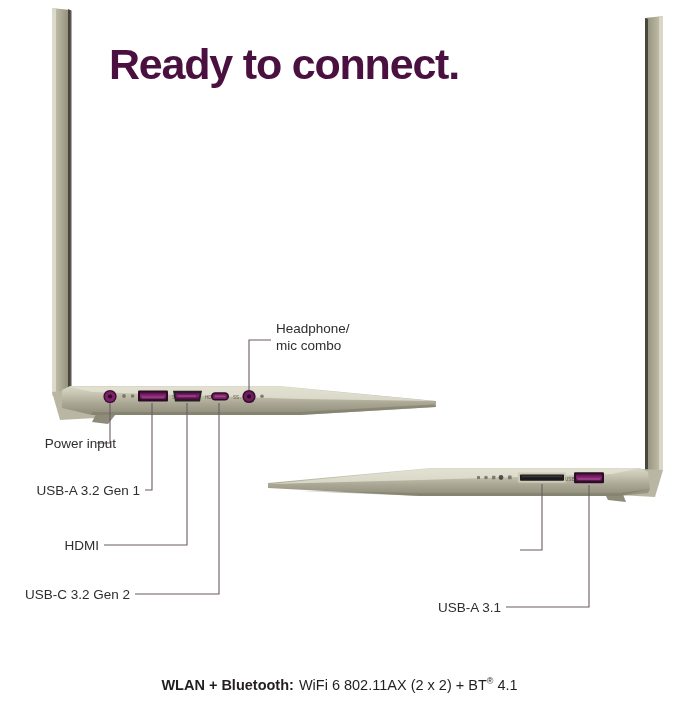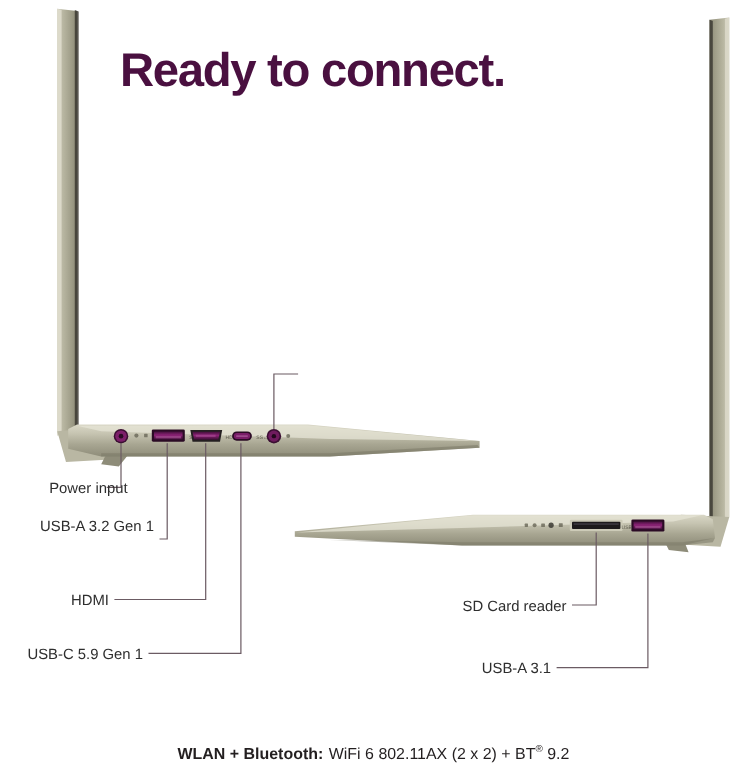--- a/index.html
+++ b/index.html
@@ -193,30 +193,33 @@
       <path d="M187 403 L187 545 L104 545"></path>
 
       <path d="M219 403 L219 594 L135 594"></path>
 
       <path d="M542 484 L542 550 L520 550"></path>
 
       <path d="M589 485 L589 607 L506 607"></path>
     </g>
   </svg>
 
+  <div class="lbl" style="left:276px;top:320px;">
+    <div>Headphone/</div>
+    <div>mic combo</div>
+  </div>
 
   <div class="lbl r" style="left:0;top:435px;width:92px;padding-left:24px;">Power input</div>
 
-  <div class="lbl r" style="left:0;top:470px;width:140px;">USB-A 3.2 Gen 1</div>
+  <div class="lbl r" style="left:0;top:482px;width:140px;">USB-A 3.2 Gen 1</div>
 
   <div class="lbl r" style="left:0;top:537px;width:99px;">HDMI</div>
 
-  <div class="lbl r" style="left:0;top:586px;width:130px;">USB-C 5.9 Gen 1</div>
-
-  <div class="lbl r" style="left:330px;top:542px;width:185px;">SD Card reader</div>
+  <div class="lbl r" style="left:0;top:586px;width:130px;">USB-C 3.2 Gen 2</div>
+
 
   <div class="lbl r" style="left:330px;top:599px;width:171px;">USB-A 3.1</div>
 
   <div class="footer">
-    <b>WLAN + Bluetooth:</b><span style="margin-left:5px;">WiFi 6 802.11AX (2 x 2) + BT</span><sup>®</sup><span> 9.2</span>
+    <b>WLAN + Bluetooth:</b><span style="margin-left:5px;">WiFi 6 802.11AX (2 x 2) + BT</span><sup>®</sup><span> 4.1</span>
   </div>
 
 </div>
 
 </body></html>

